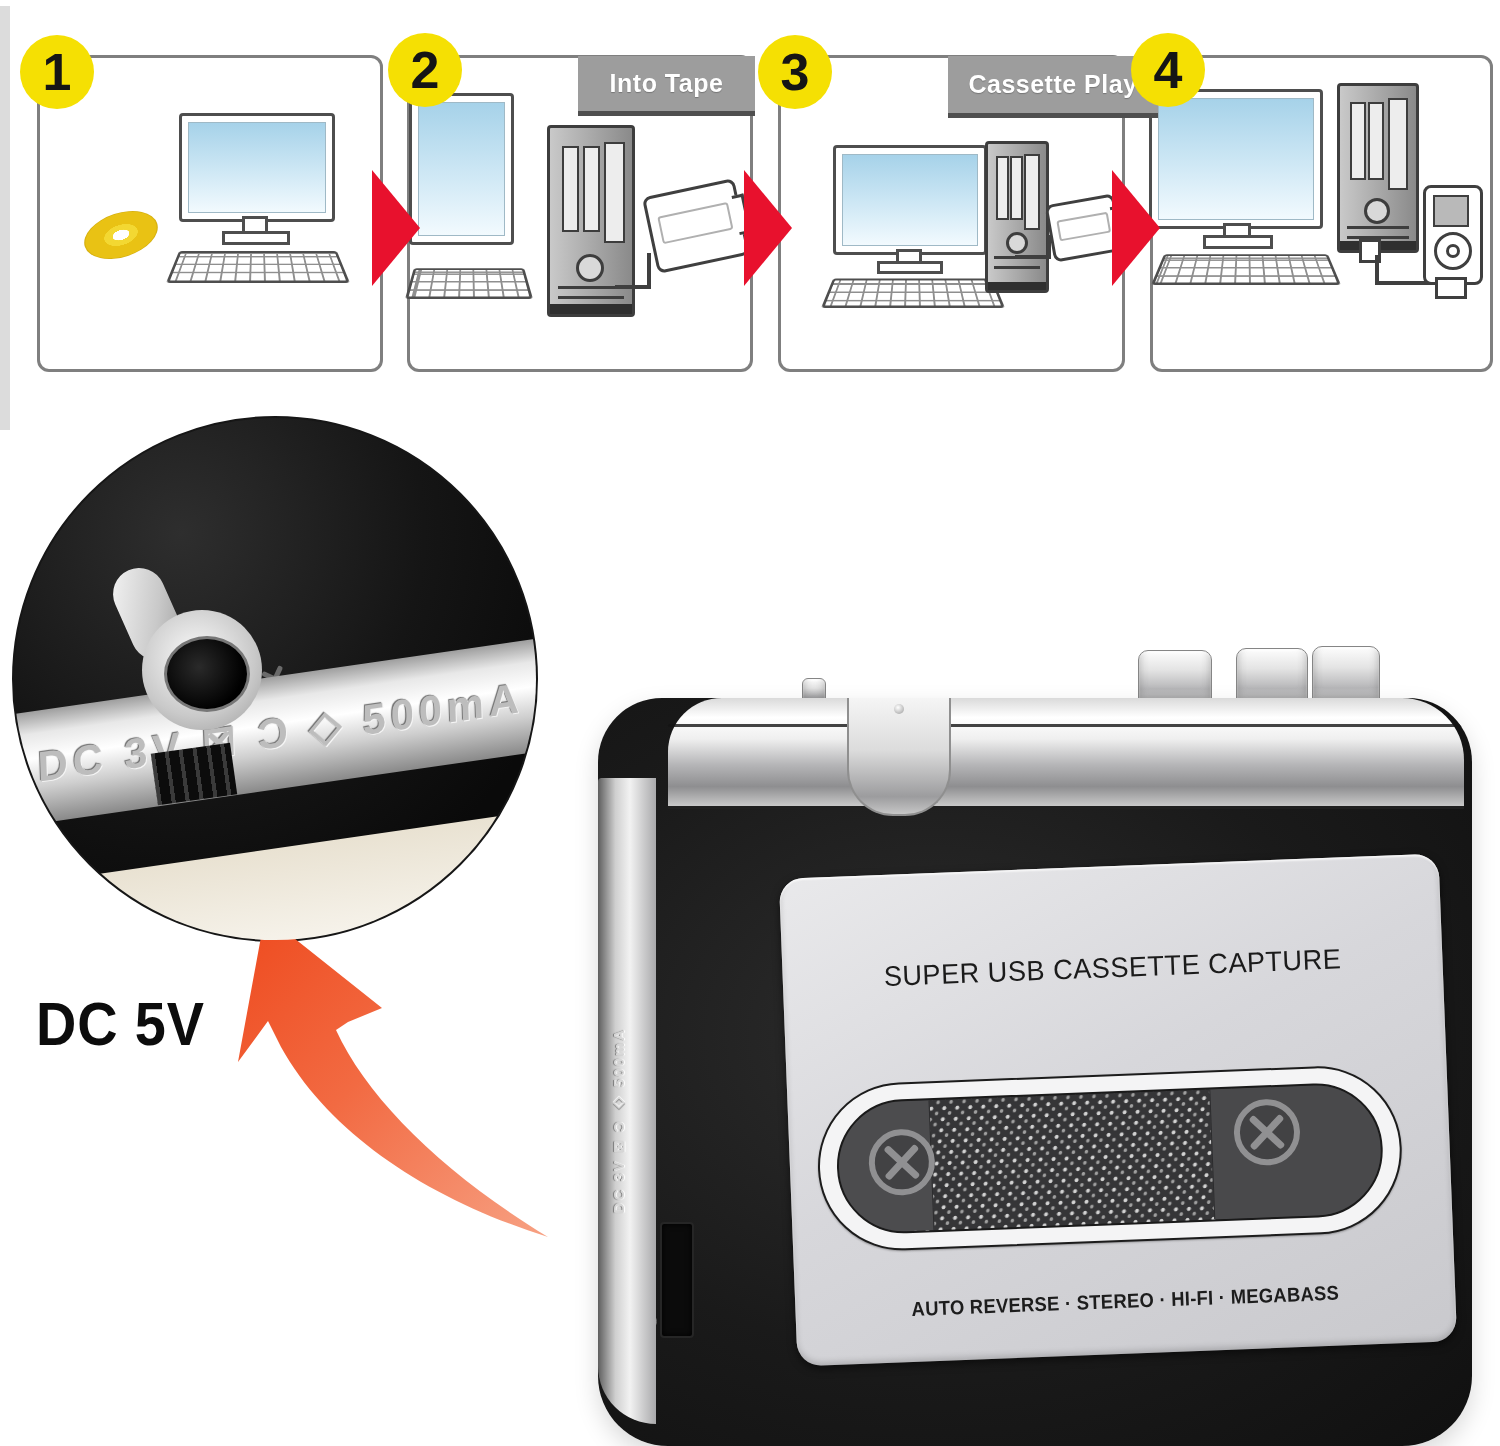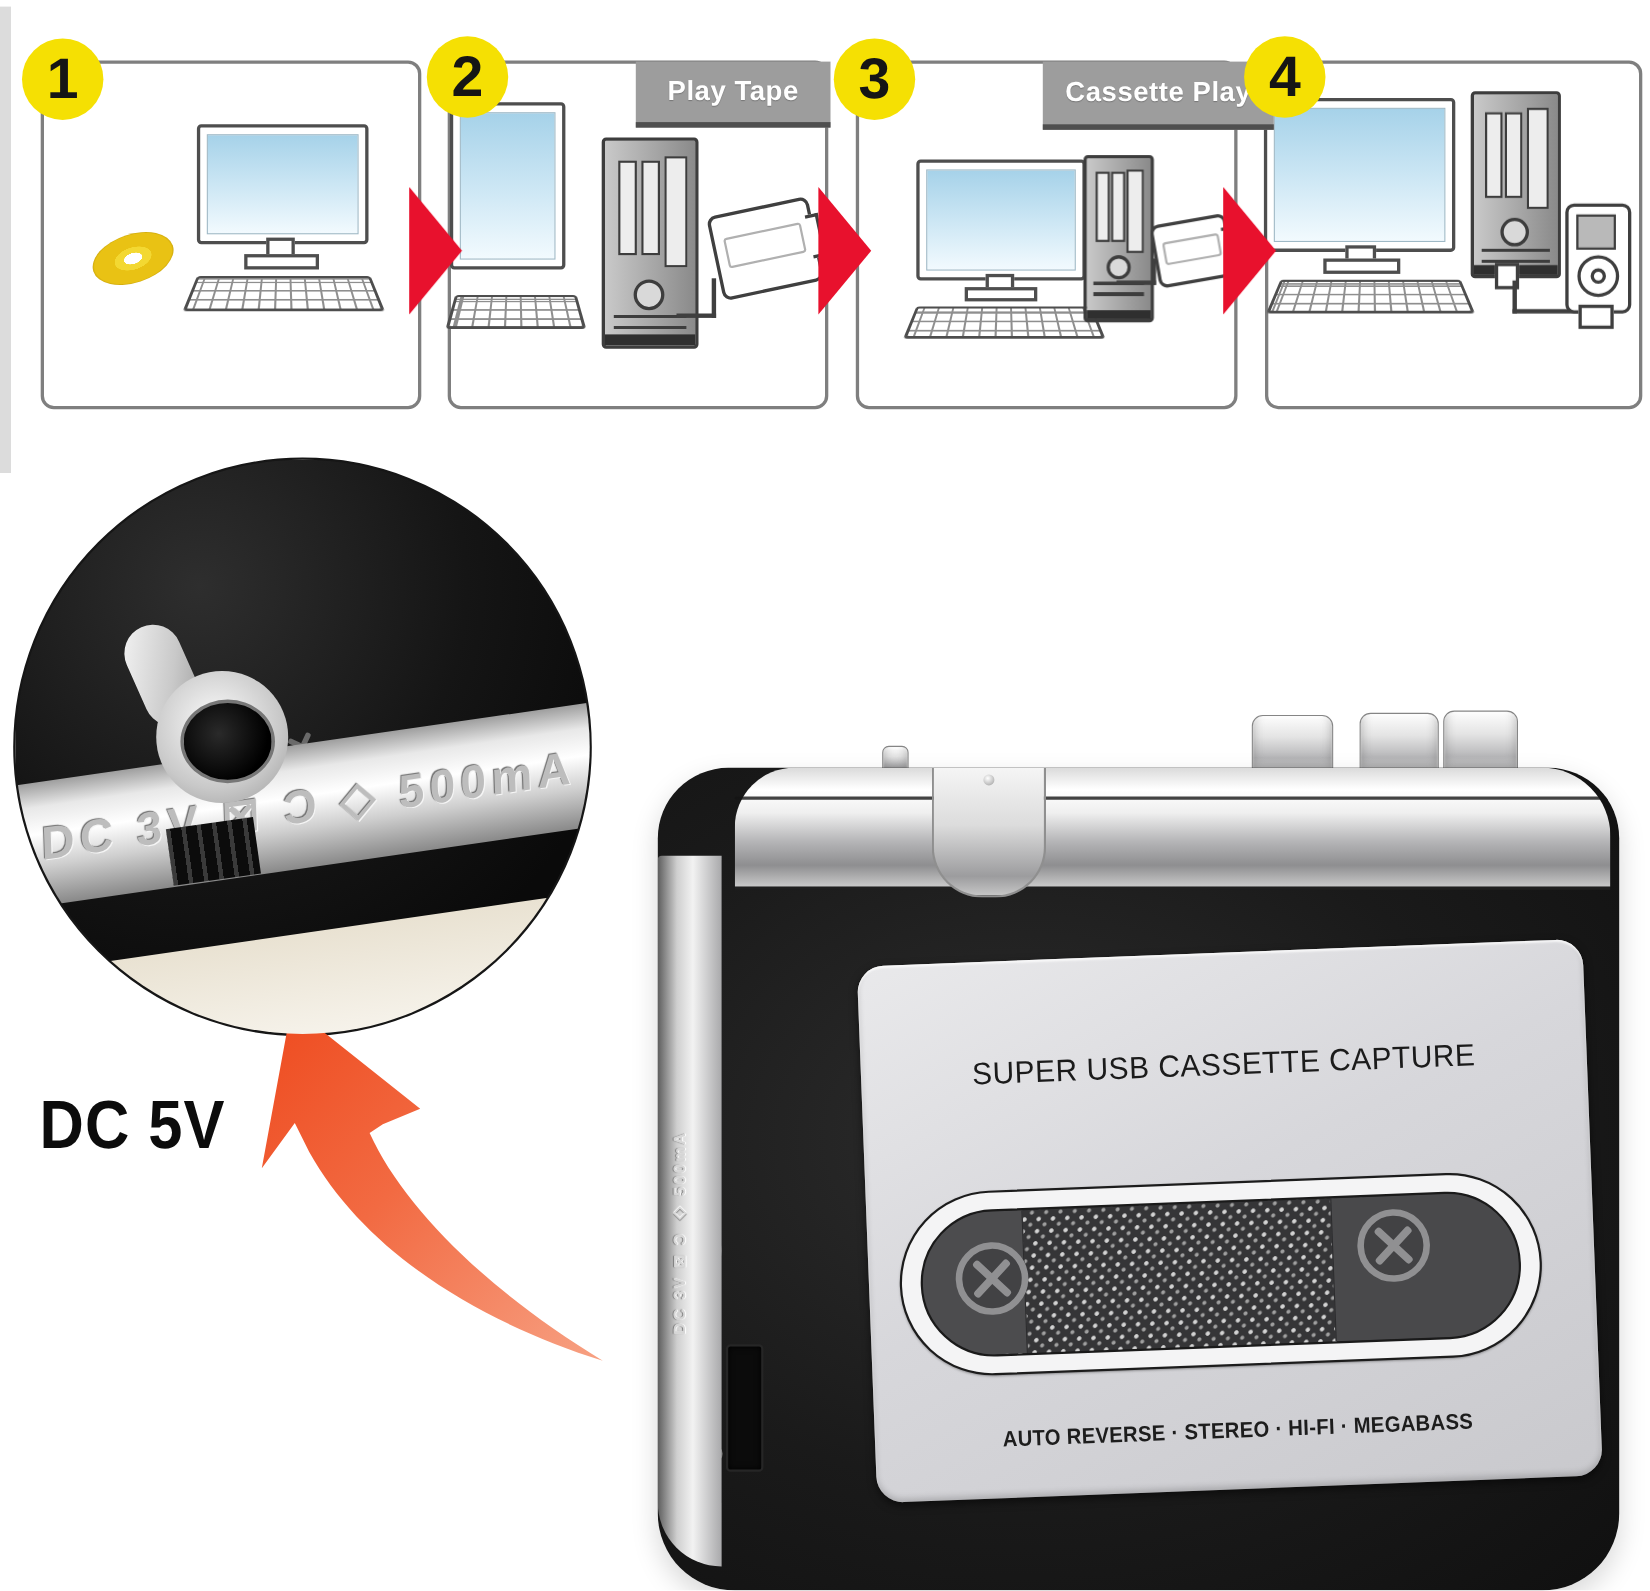--- a/index.html
+++ b/index.html
@@ -241,21 +241,21 @@
         <span>2</span>
       </div>
     <div class="abs step-num num3">
         <span>3</span>
       </div>
     <div class="abs step-num num4">
         <span>4</span>
       </div>
 
     <div class="abs banner banner2">
-        <span>Play Tape</span>
+        <span>Into Tape</span>
       </div>
     <div class="abs banner banner3">
         <span>Cassette Play</span>
       </div>
 
     <div class="abs red-arrow arr1"></div>
     <div class="abs red-arrow arr2"></div>
     <div class="abs red-arrow arr3"></div>
   </div>
 

